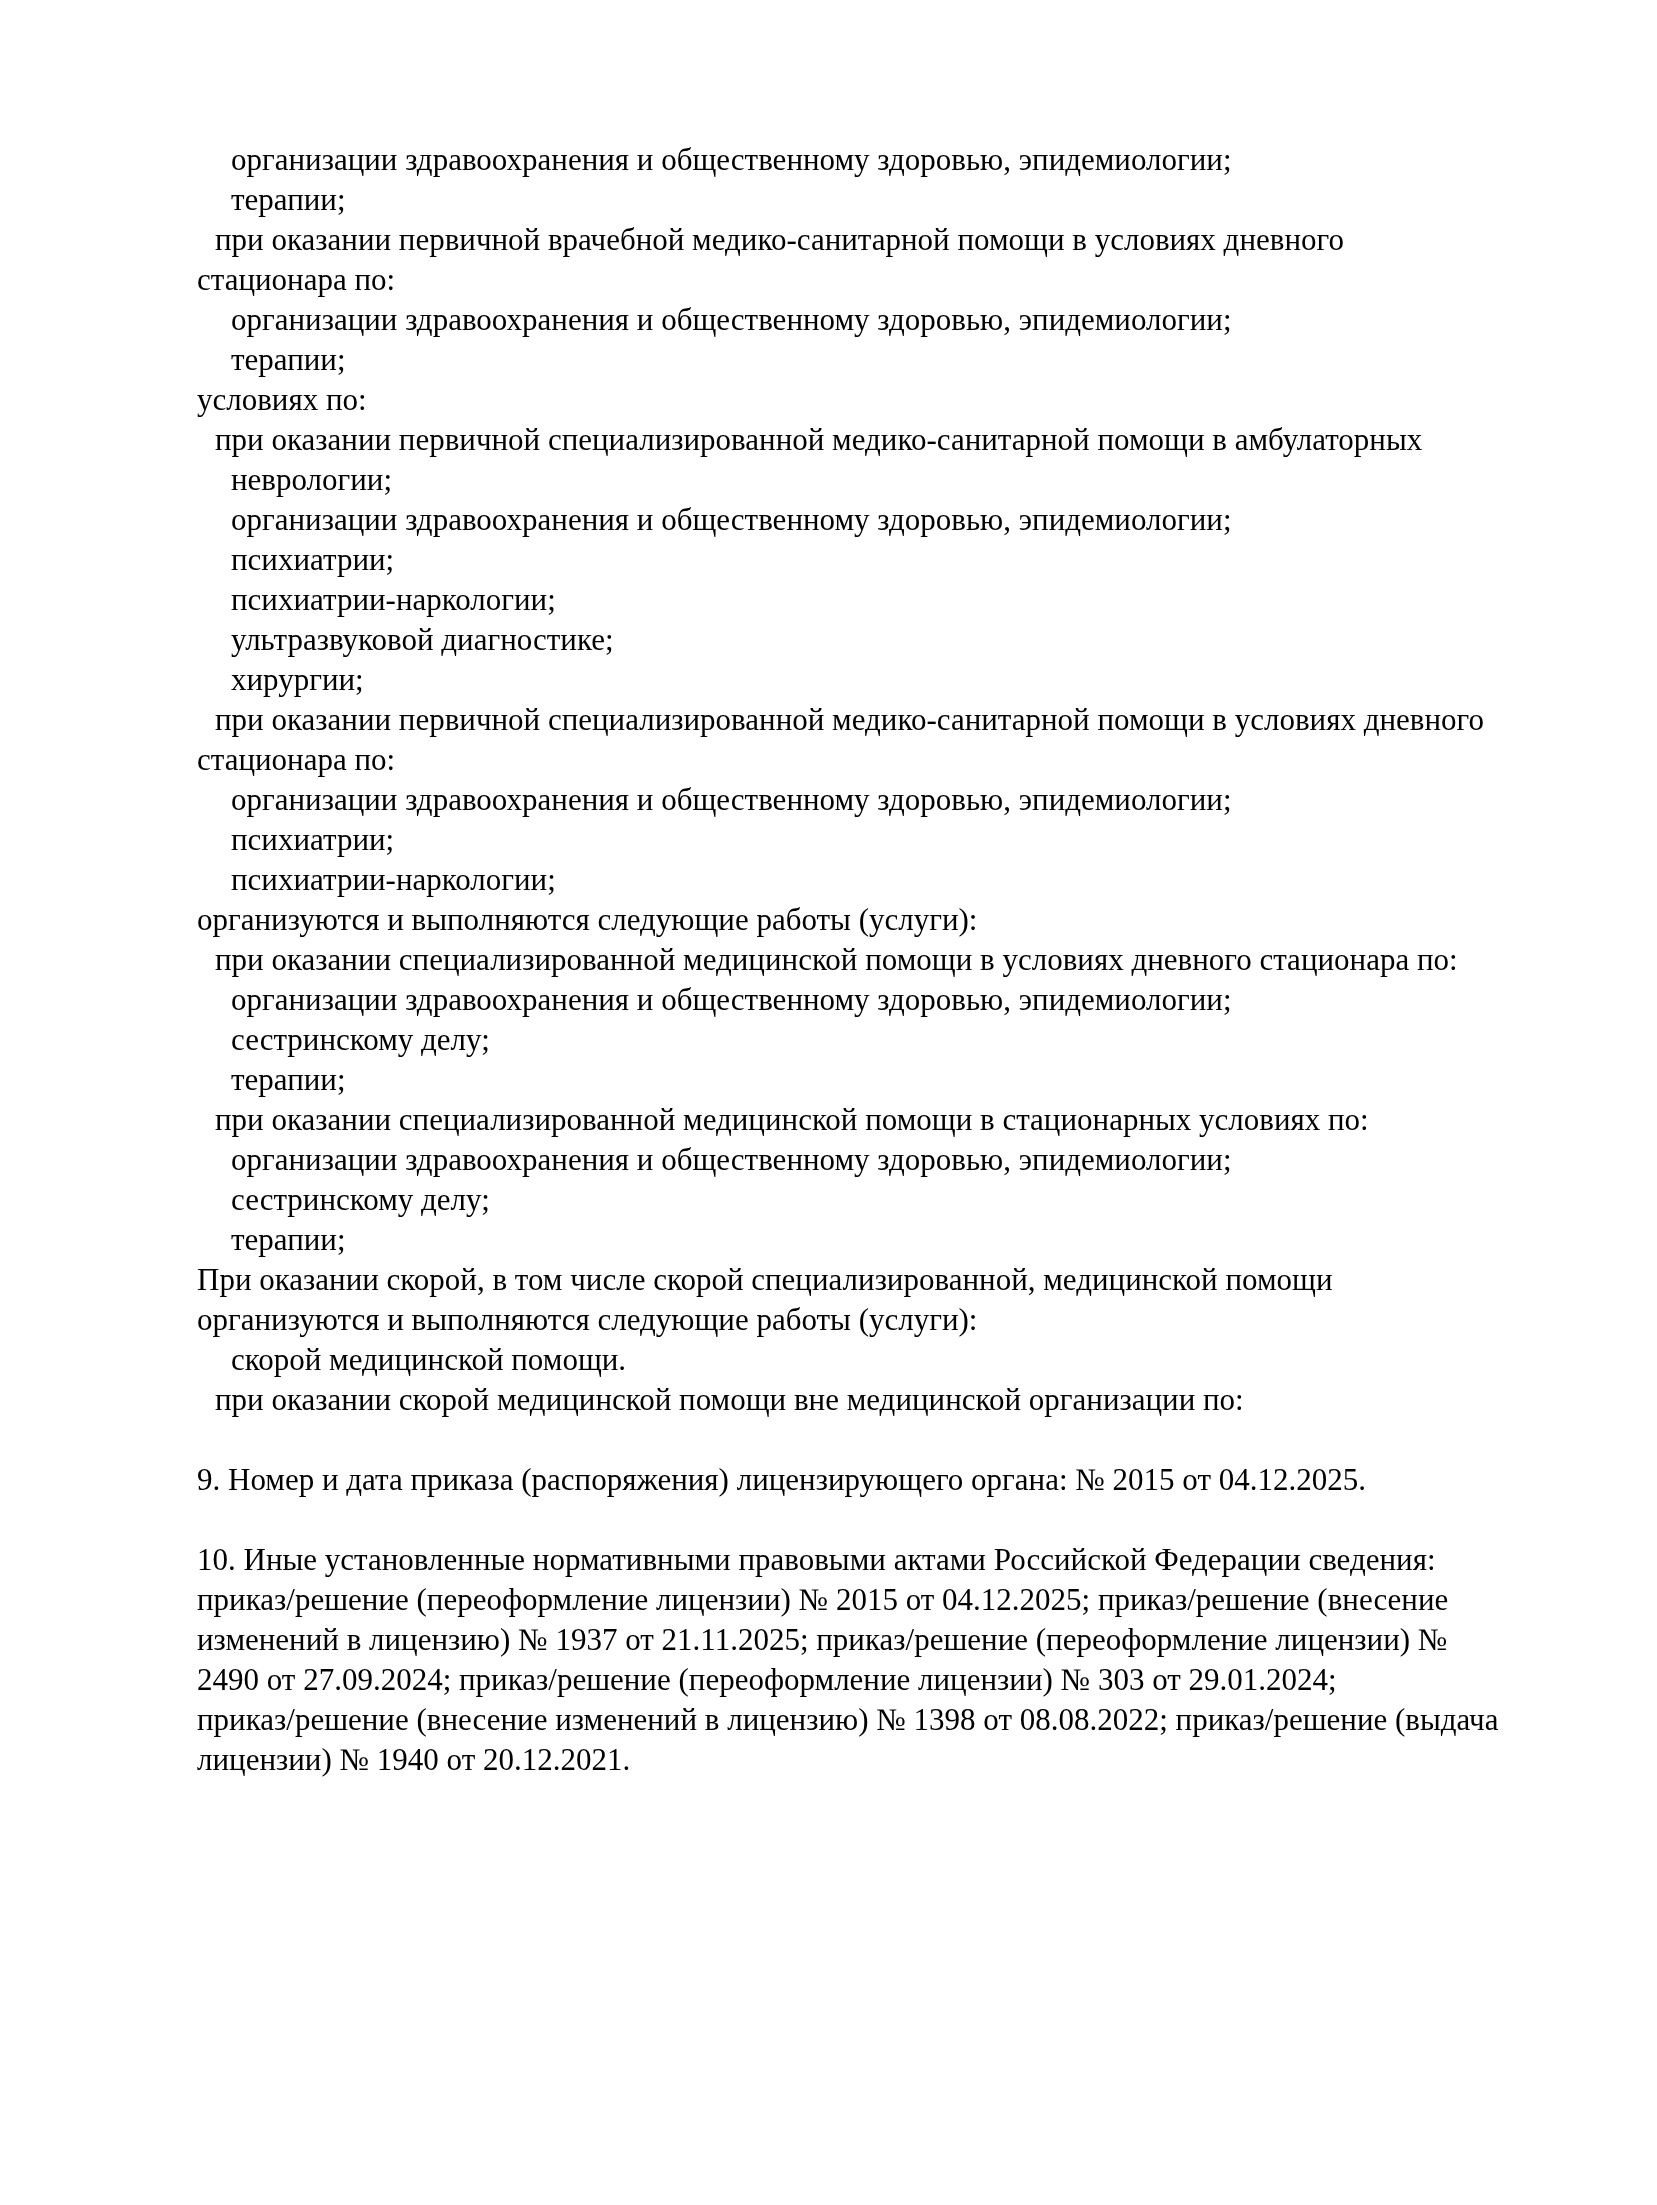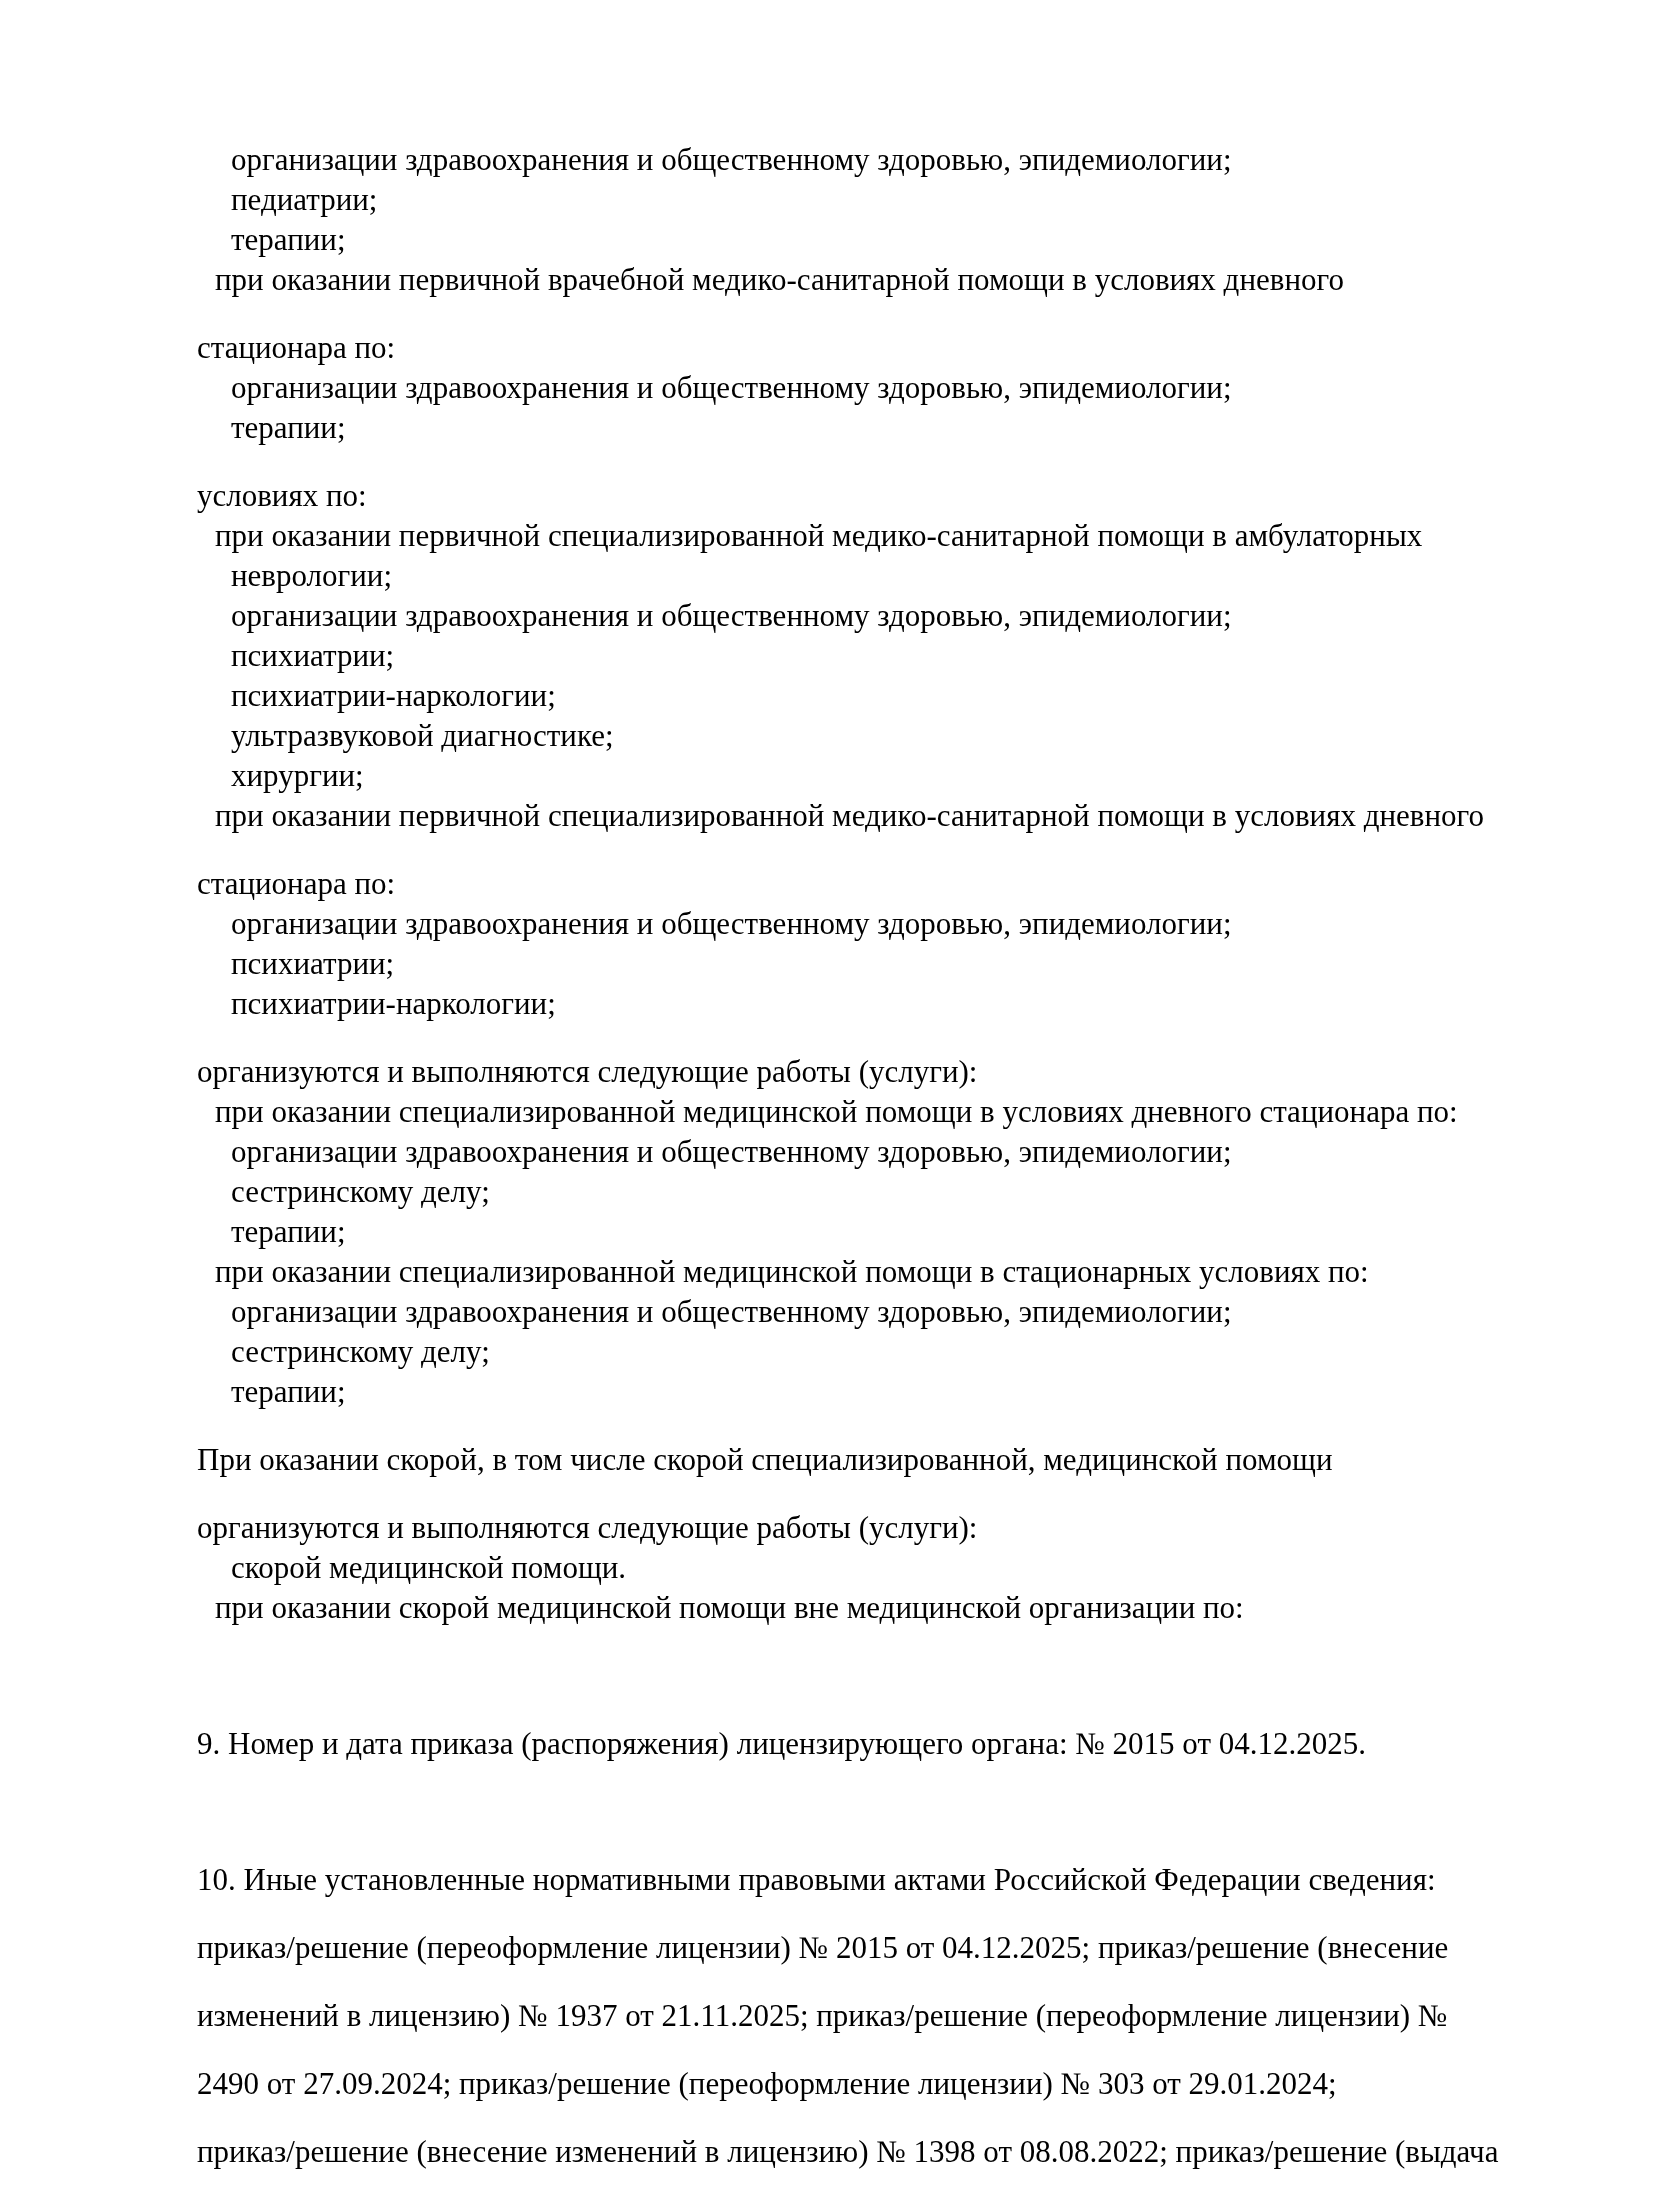--- a/index.html
+++ b/index.html
@@ -21,31 +21,30 @@
     top: 140px;
     width: 1430px;
   }
   .line {
     font-size: 31px;
     line-height: 40px;
     height: 40px;
     white-space: pre;
     letter-spacing: 0px;
   }
-  .ind0 { padding-left: 0px; margin-top: 28px; }
+  .ind0 { padding-left: 0px; }
   .ind1 { padding-left: 18px; }
   .ind2 { padding-left: 34px; }
 </style>
 </head>
 <body>
 
 <div class="page">
   <div class="text-block">
       <div class="line ind2">организации здравоохранения и общественному здоровью, эпидемиологии;</div>
-      <div class="line ind2">педиатрии;</div>
       <div class="line ind2">терапии;</div>
       <div class="line ind1">при оказании первичной врачебной медико-санитарной помощи в условиях дневного</div>
       <div class="line ind0">стационара по:</div>
       <div class="line ind2">организации здравоохранения и общественному здоровью, эпидемиологии;</div>
       <div class="line ind2">терапии;</div>
       <div class="line ind0">условиях по:</div>
       <div class="line ind1">при оказании первичной специализированной медико-санитарной помощи в амбулаторных</div>
       <div class="line ind2">неврологии;</div>
       <div class="line ind2">организации здравоохранения и общественному здоровью, эпидемиологии;</div>
       <div class="line ind2">психиатрии;</div>

